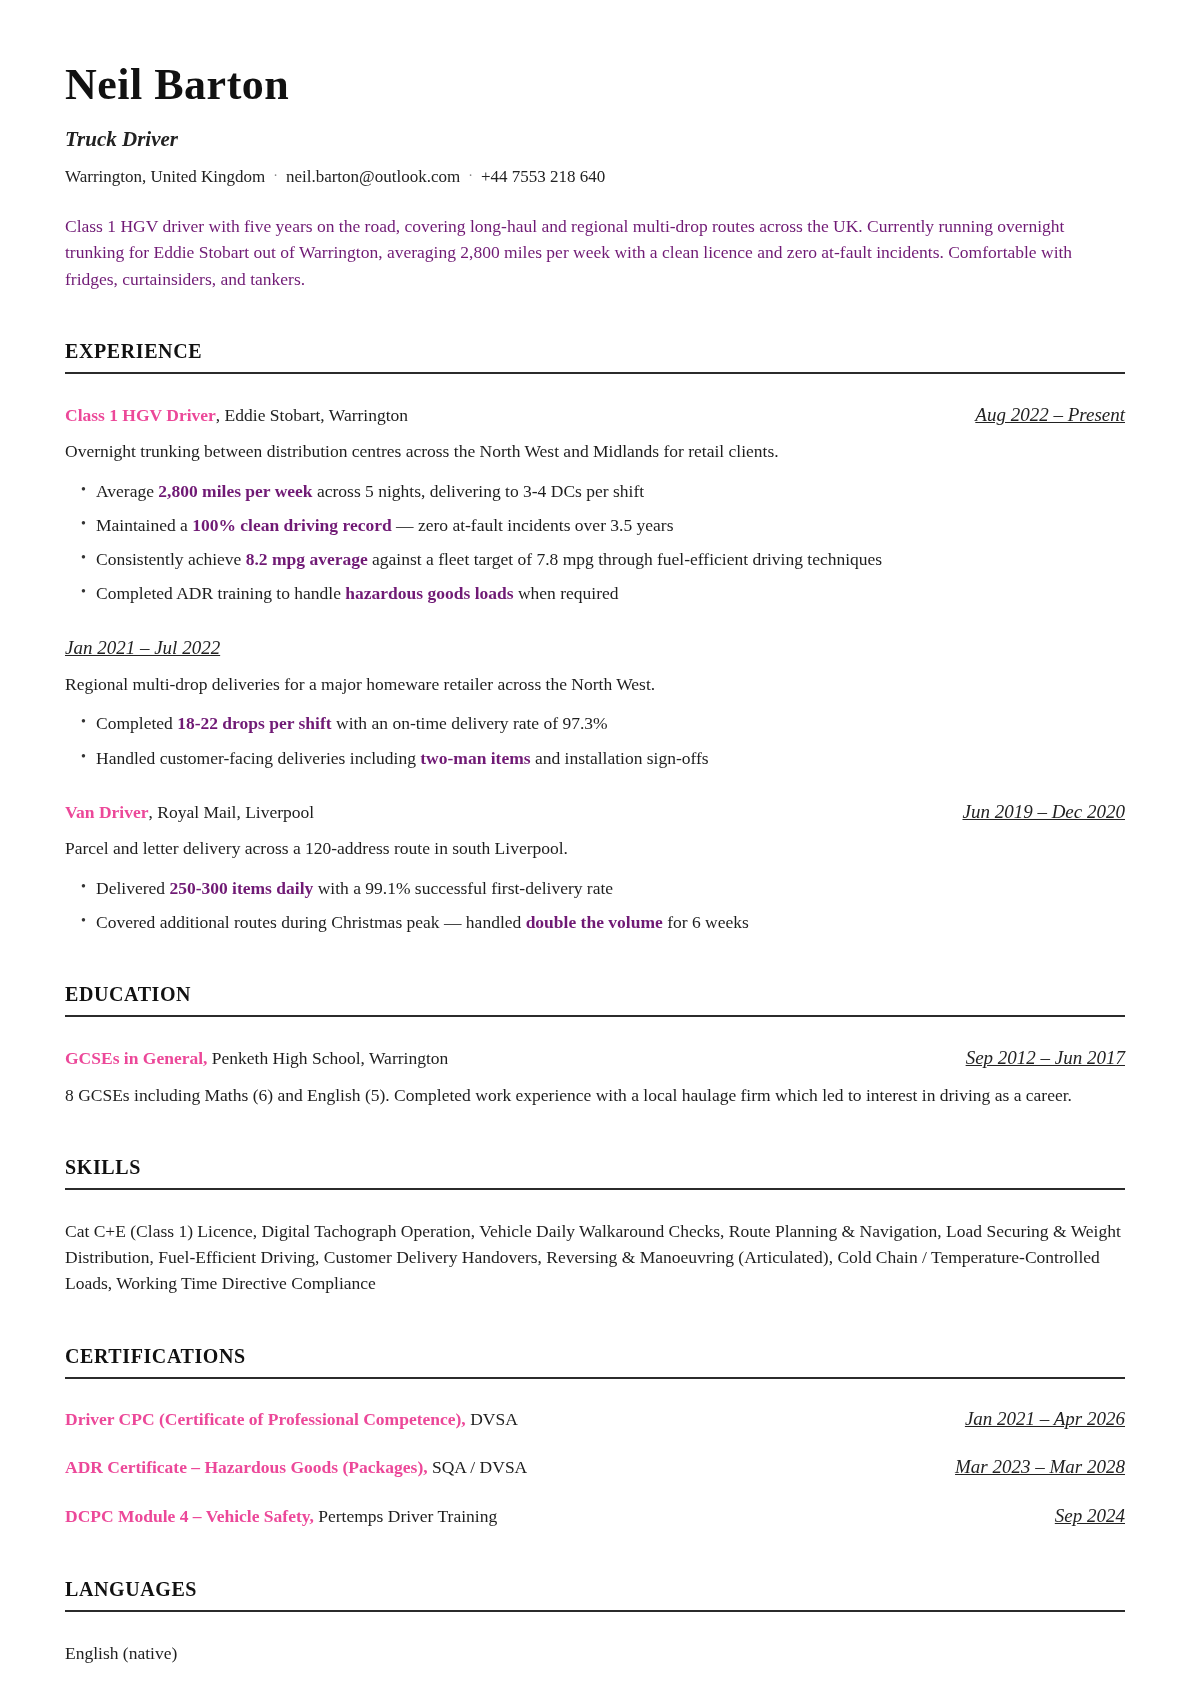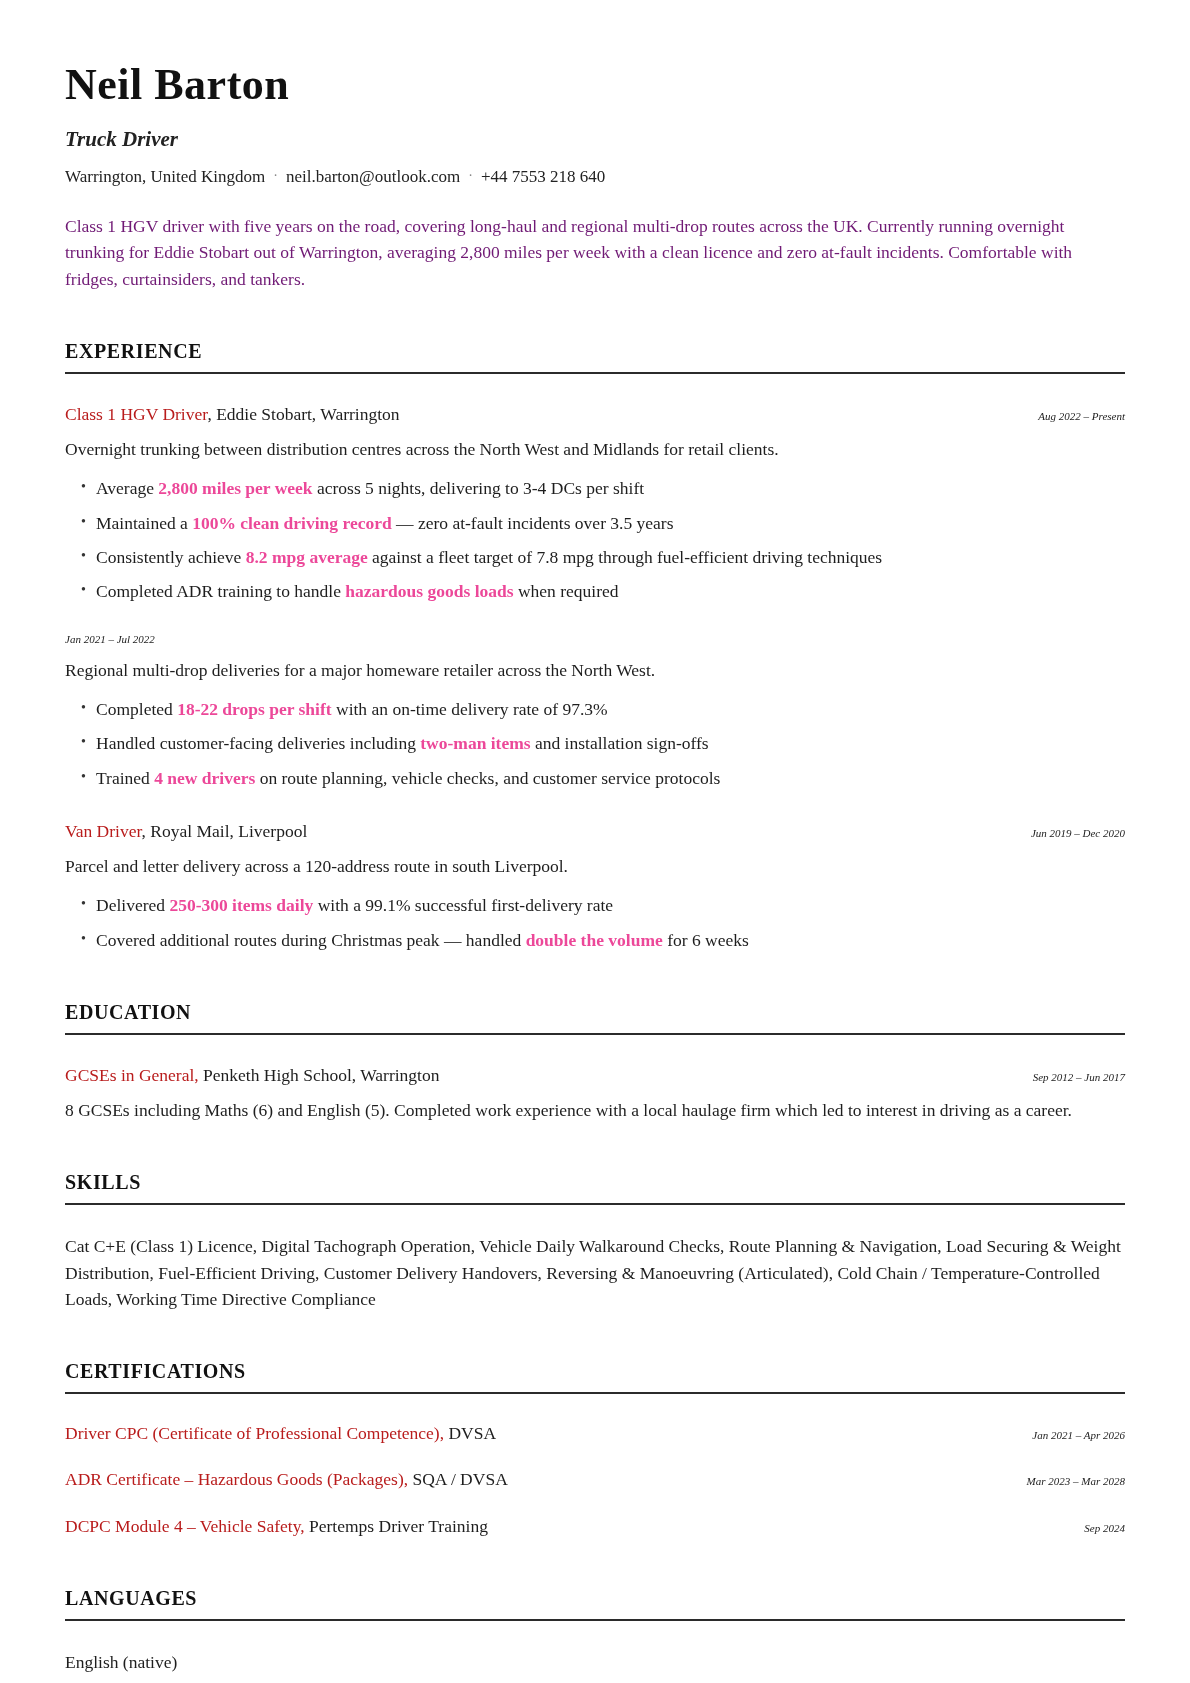--- a/index.html
+++ b/index.html
@@ -60,48 +60,49 @@
   }
   
   .entry { margin-top: 27px; }
   .entry-head {
     display: flex;
     justify-content: space-between;
     align-items: baseline;
     gap: 20px;
   }
   .entry-title-line { flex: 1 1 auto; }
-  .entry-title { font-weight: 400; color: #b91c1c; }
+  .entry-title { font-weight: 700; color: #ec4899; }
   .entry-dates {
     font-style: italic;
-    font-size: 11px;
+    font-size: 19px;
     white-space: nowrap;
     color: #222;
     flex: 0 0 auto;
+    text-decoration: underline;
   }
   .entry-desc { margin: 9px 0 0 0; }
   ul.bullets {
     list-style: none;
     margin: 13px 0 0 0;
     padding: 0;
   }
   ul.bullets li {
     position: relative;
     padding-left: 31px;
     margin-top: 8px;
   }
   ul.bullets li::before {
     content: "\2022";
     position: absolute;
     left: 16px;
     top: 1px;
     font-size: 14px;
     color: #333;
   }
-  b { font-weight: 700; color: #ec4899; }
+  b { font-weight: 700; color: #701a75; }
   .section-body { margin: 28px 0 0 0; }
   
   .cert-row {
     display: flex;
     justify-content: space-between;
     align-items: baseline;
     gap: 27px;
     margin-top: 20px;
   }
   .cert-row:first-of-type { margin-top: 26px; }
@@ -138,21 +139,20 @@
     </div>
 
     <div class="entry">
       <div class="entry-head">
         <span class="entry-dates">Jan 2021 – Jul 2022</span>
       </div>
       <p class="entry-desc">Regional multi-drop deliveries for a major homeware retailer across the North West.</p>
       <ul class="bullets">
         <li>Completed <b>18-22 drops per shift</b> with an on-time delivery rate of 97.3%</li>
         <li>Handled customer-facing deliveries including <b>two-man items</b> and installation sign-offs</li>
-        <li>Trained <b>4 new drivers</b> on route planning, vehicle checks, and customer service protocols</li>
       </ul>
     </div>
 
     <div class="entry">
       <div class="entry-head">
         <div class="entry-title-line"><span class="entry-title">Van Driver</span><span>, Royal Mail, Liverpool</span></div>
         <span class="entry-dates">Jun 2019 – Dec 2020</span>
       </div>
       <p class="entry-desc">Parcel and letter delivery across a 120-address route in south Liverpool.</p>
       <ul class="bullets">

